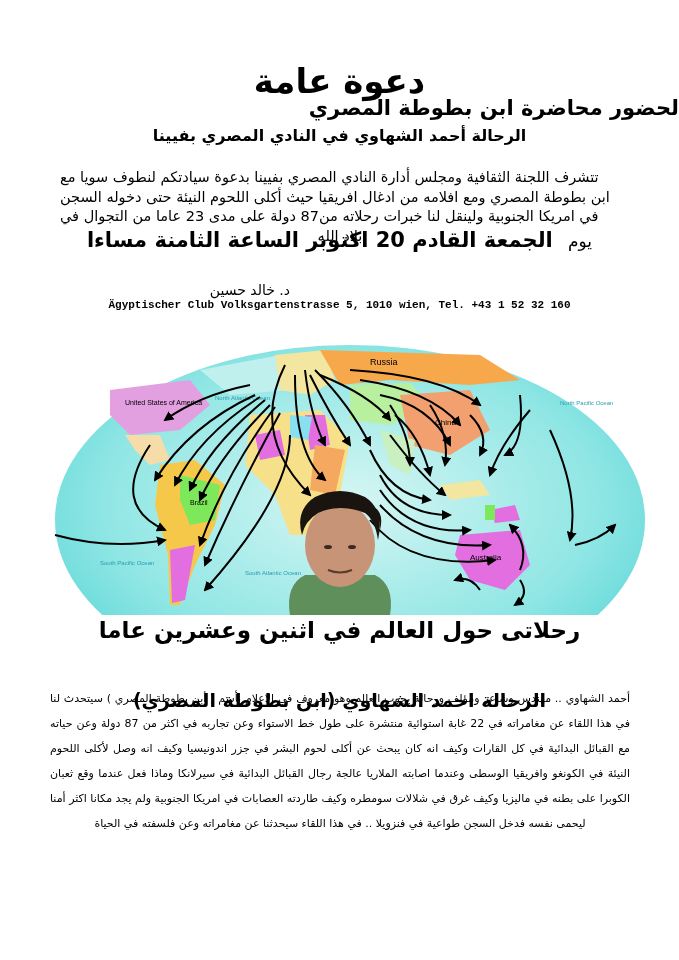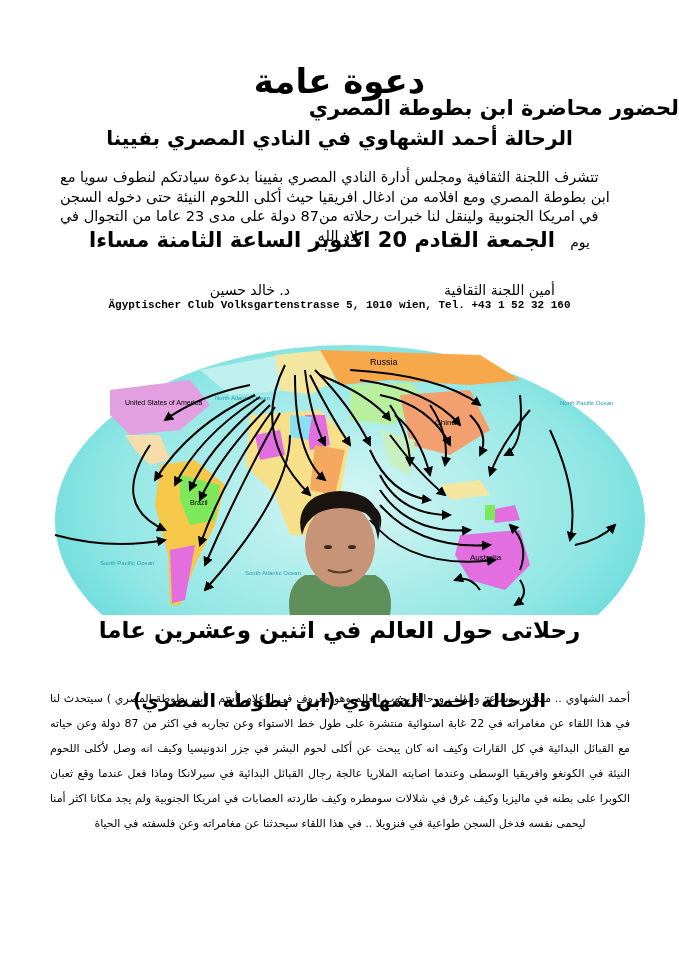--- a/index.html
+++ b/index.html
@@ -9,31 +9,31 @@
   .title {
     position:absolute; top:38px; left:0; width:679px; text-align:center;
     font-family:"DejaVu Sans", sans-serif; font-weight:bold; font-size:34px; letter-spacing:1px;margin-top:23px;
   }
   .sub1 {
     position:absolute; top:96px; left:0; width:679px; text-align:right;
     font-weight:bold; font-size:21px;
   }
   .sub2 {
     position:absolute; top:126px; left:0; width:679px; text-align:center;
-    font-weight:bold; font-size:20px;
+    font-weight:bold; font-size:16px;
   }
   .intro {
     position:absolute; top:168px; left:60px; width:560px; text-align:left;
     font-size:14.5px; line-height:19.5px; text-align-last:center;
   }
   .date-line {
     position:absolute; top:228px; left:0; width:679px; text-align:center;
     font-size:21px; font-weight:bold;
   }
-  .date-line .yom { font-size:14px; font-weight:normal; margin-left:8px; }
+  .date-line .yom { font-size:17px; font-weight:normal; margin-left:8px; }
   .address {
     position:absolute; top:262px; left:0; width:679px; text-align:center;
     font-family:Liberation Mono, monospace; font-weight:bold; font-size:11px;margin-top:37px;
   }
   .sig { position:absolute; font-size:14px; line-height:18px; text-align:right; }
   .sig-left { top:281px; left:130px; width:160px; }
   .sig-right { top:281px; left:395px; width:160px; }
 
   .map {
     position:absolute; top:335px; left:50px; width:600px; height:280px;
@@ -67,21 +67,20 @@
   <span class="yom">يوم</span>
   <span>الجمعة القادم 20 اكتوبر الساعة الثامنة مساءا</span>
 </div>
 
 <div class="address">Ägyptischer Club Volksgartenstrasse 5, 1010 wien, Tel. +43 1 52 32 160</div>
 
 <div class="sig sig-left ar">
   <div>د. خالد حسين</div>
 </div>
 <div class="sig sig-right ar">
-  <div>أمين اللجنة الثقافية</div>
 </div>
 
 <div class="map">
   <svg viewBox="0 0 600 280" xmlns="http://www.w3.org/2000/svg">
     <defs>
       <marker id="ah" viewBox="0 0 10 10" refX="8" refY="5" markerWidth="5" markerHeight="5" orient="auto">
         <path d="M0,0 L10,5 L0,10 z" fill="#000"></path>
       </marker>
       <radialGradient id="oceanG" cx="50%" cy="45%" r="60%">
         <stop offset="0%" stop-color="#d6f6f4"></stop>

